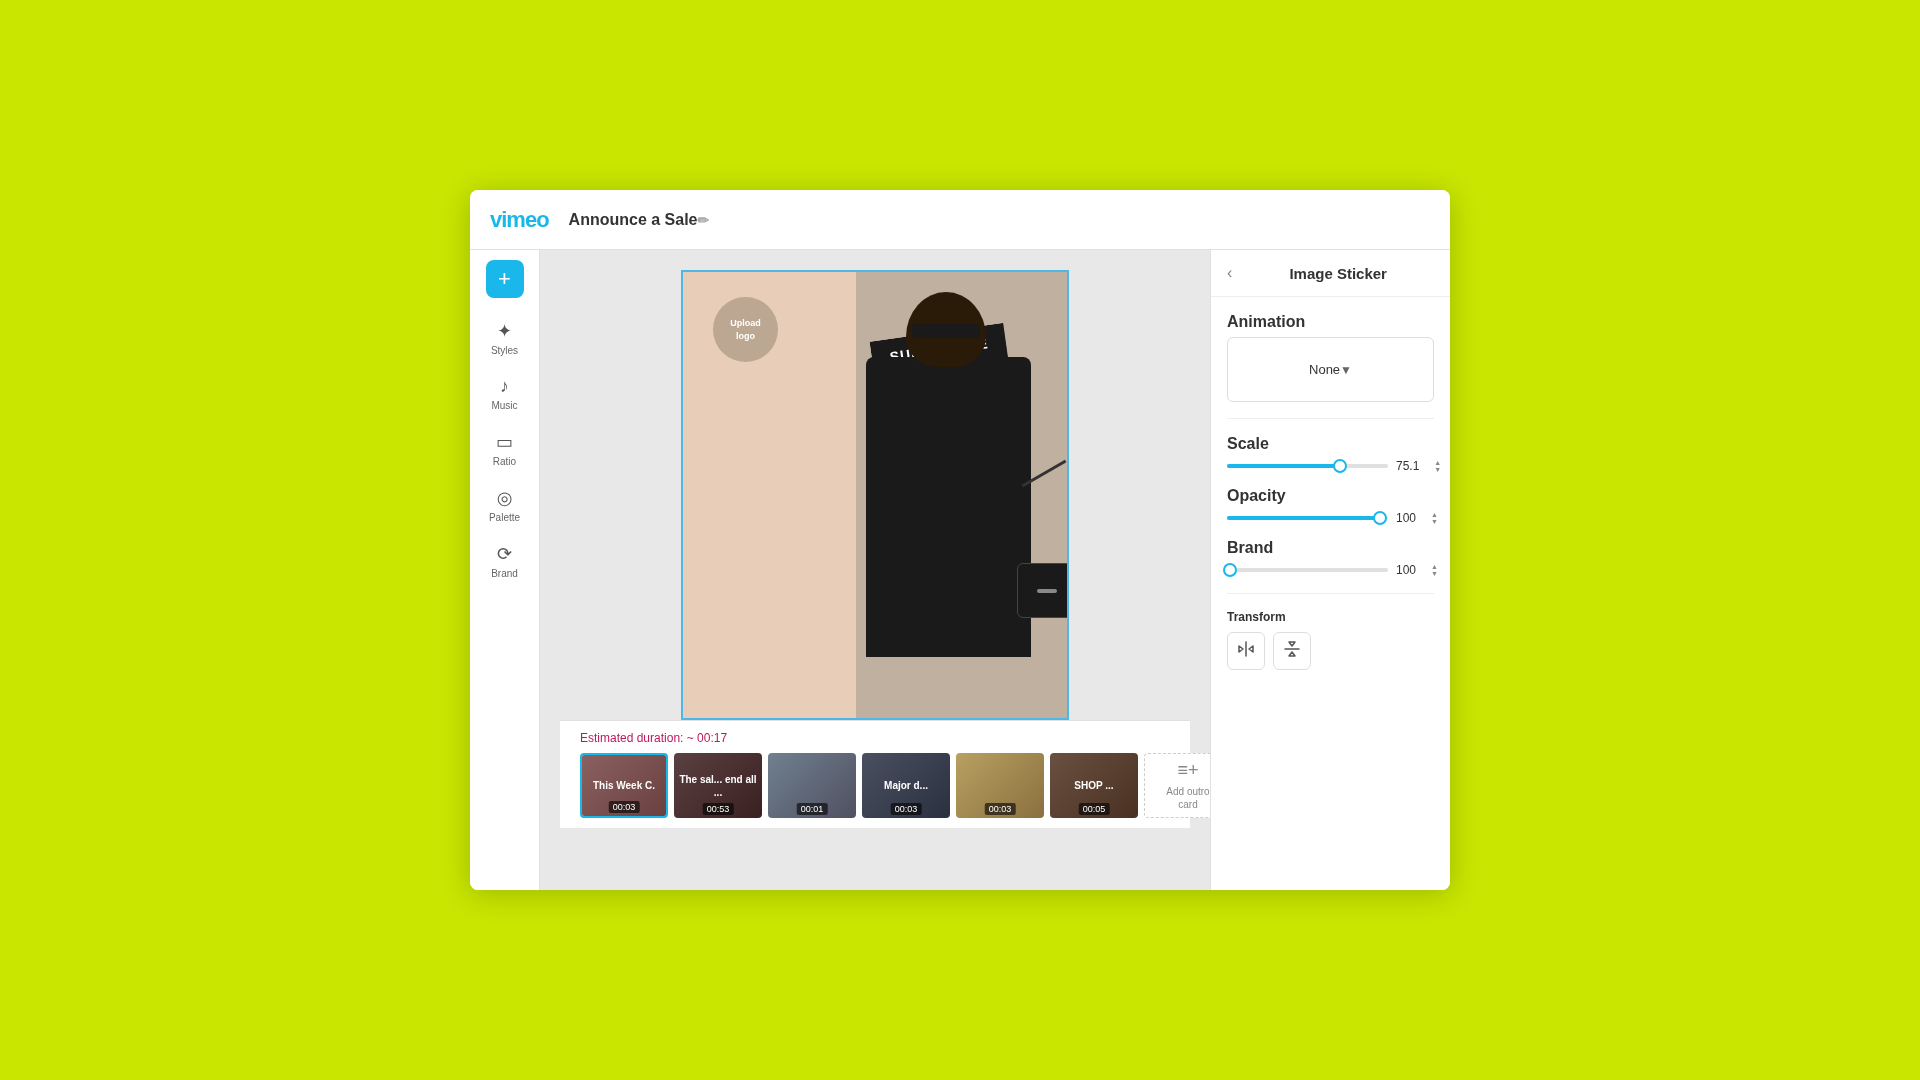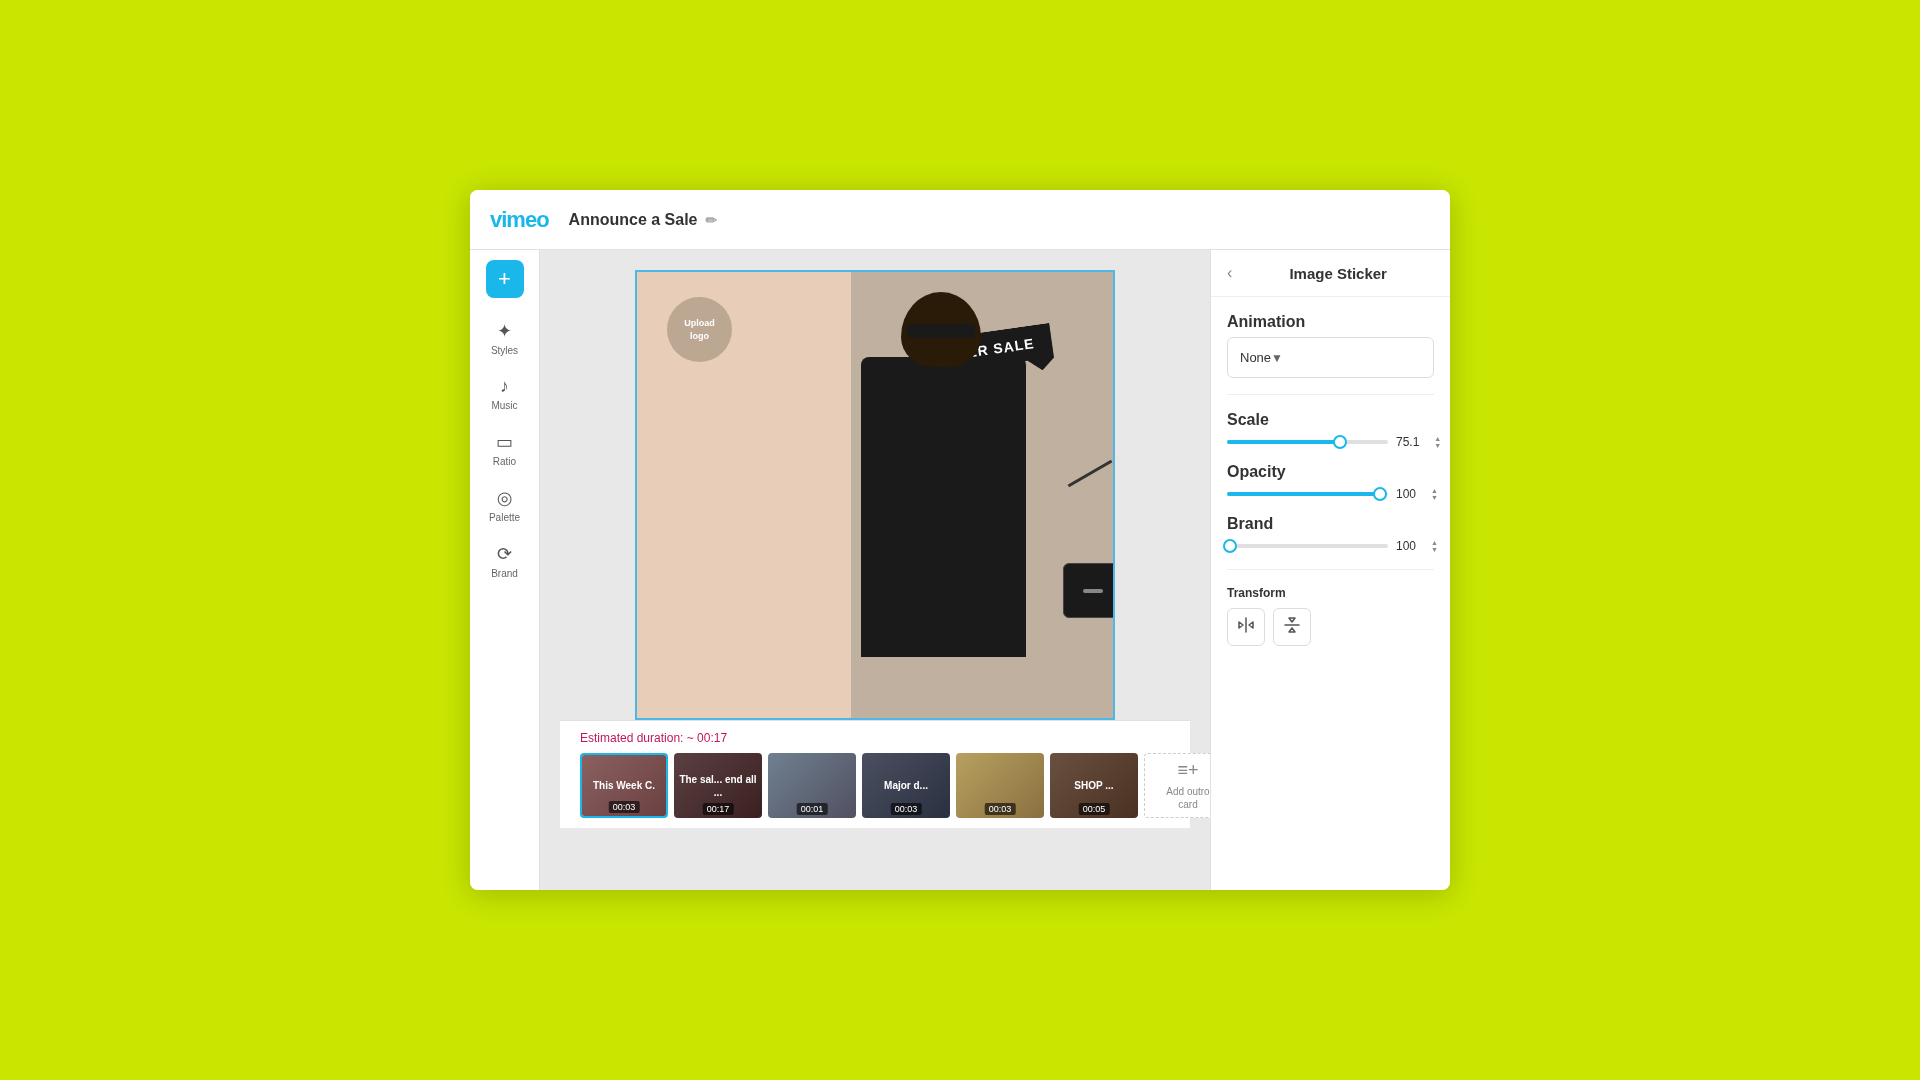--- a/index.html
+++ b/index.html
@@ -39,21 +39,20 @@
       color: #1ab7ea;
       letter-spacing: -1px;
       margin-right: 20px;
     }
     .project-title {
       font-size: 16px;
       font-weight: 600;
       color: #333;
       display: flex;
       align-items: center;
-      gap: 8px;
     }
     .edit-icon {
       color: #aaa;
       font-size: 14px;
       cursor: pointer;
     }
     .main-content {
       display: flex;
       flex: 1;
       overflow: hidden;
@@ -107,21 +106,21 @@
       background: #e8e8e8;
       display: flex;
       flex-direction: column;
       align-items: center;
       justify-content: flex-start;
       padding: 20px;
       overflow: hidden;
     }
     .canvas-wrapper {
       position: relative;
-      width: 480px;
+      width: 388px;
       height: 450px;
       border: 2px solid #4db8e8;
       background: #d946ef;
       overflow: hidden;
     }
     .canvas-bg-left {
       position: absolute;
       left: 0;
       top: 0;
       width: 45%;
@@ -285,30 +284,30 @@
       flex-direction: column;
       gap: 6px;
     }
     .control-label {
       font-size: 16px;
       font-weight: 600;
       color: #333;
     }
     .dropdown-select {
       width: 100%;
-      padding: 12px 12px;
+      padding: 24px 12px;
       border: 1px solid #ddd;
       border-radius: 6px;
       font-size: 13px;
       color: #333;
       background: white;
       cursor: pointer;
       display: flex;
       align-items: center;
-      justify-content: flex-start;
+      justify-content: center;
     }
     .dropdown-chevron {
       color: #666;
       font-size: 12px;
     }
     .slider-row {
       display: flex;
       align-items: center;
       gap: 8px;
     }
@@ -474,21 +473,21 @@
       <div class="timeline-area" style="width:100%;">
         <div class="duration-label">Estimated duration: ~ 00:17</div>
         <div class="clips-row">
           <div class="clip-item active">
             <div class="clip-bg clip-bg-1">This Week
 C.</div>
             <div class="clip-duration">00:03</div>
           </div>
           <div class="clip-item">
             <div class="clip-bg clip-bg-2">The sal... end all ...</div>
-            <div class="clip-duration">00:17</div>
+            <div class="clip-duration">00:53</div>
           </div>
           <div class="clip-item">
             <div class="clip-bg clip-bg-3"></div>
             <div class="clip-duration">00:01</div>
           </div>
           <div class="clip-item">
             <div class="clip-bg clip-bg-4">Major d...</div>
             <div class="clip-duration">00:03</div>
           </div>
           <div class="clip-item">

